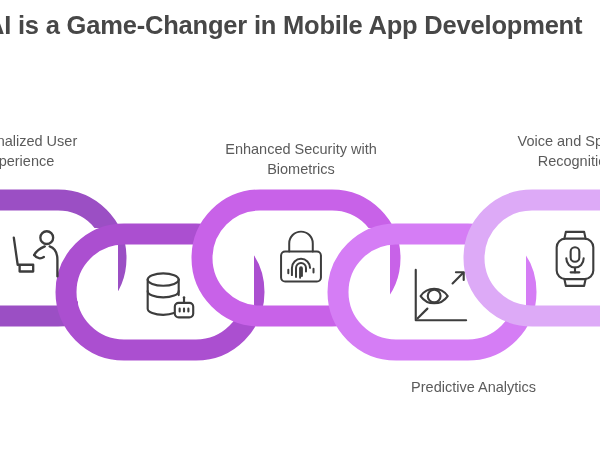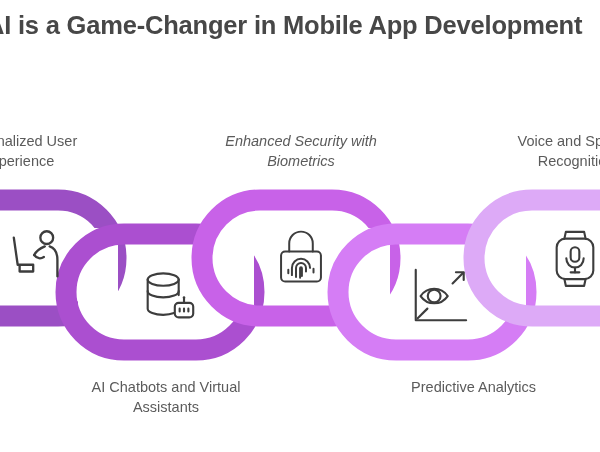--- a/index.html
+++ b/index.html
@@ -38,21 +38,21 @@
   .label {
     position: absolute;
     font-size: 14.5px;
     line-height: 20px;
     color: #5b5b5b;
     text-align: center;
     white-space: pre-line;
   }
   #label-1 { left: -72px;  top: 131px; width: 180px; }
   #label-2 { left: 68px;   top: 377px; width: 196px; }
-  #label-3 { left: 206px;  top: 131px; width: 190px; font-style: italic; }
+  #label-3 { left: 206px;  top: 139px; width: 190px; }
   #label-4 { left: 340px;  top: 377px; width: 196px; text-align: right; }
   #label-5 { left: 486px;  top: 131px; width: 180px; }
 
   
   #chain {
     position: absolute;
     left: 0;
     top: 178px;
     width: 600px;
     height: 200px;
@@ -77,22 +77,20 @@
 
   <div class="label" id="label-1">Personalized User
 Experience</div>
 
   <div class="label" id="label-3">Enhanced Security with
 Biometrics</div>
 
   <div class="label" id="label-5">Voice and Speech
 Recognition</div>
 
-  <div class="label" id="label-2">AI Chatbots and Virtual
-Assistants</div>
 
   <div class="label" id="label-4">Predictive Analytics</div>
 
   <div id="chain">
     <svg width="600" height="200" viewBox="0 0 600 200">
       <defs>
 
         <mask id="m-link1" maskUnits="userSpaceOnUse" x="-60" y="-20" width="720" height="240">
           <rect x="-60" y="-20" width="720" height="240" fill="#fff"></rect>
 

